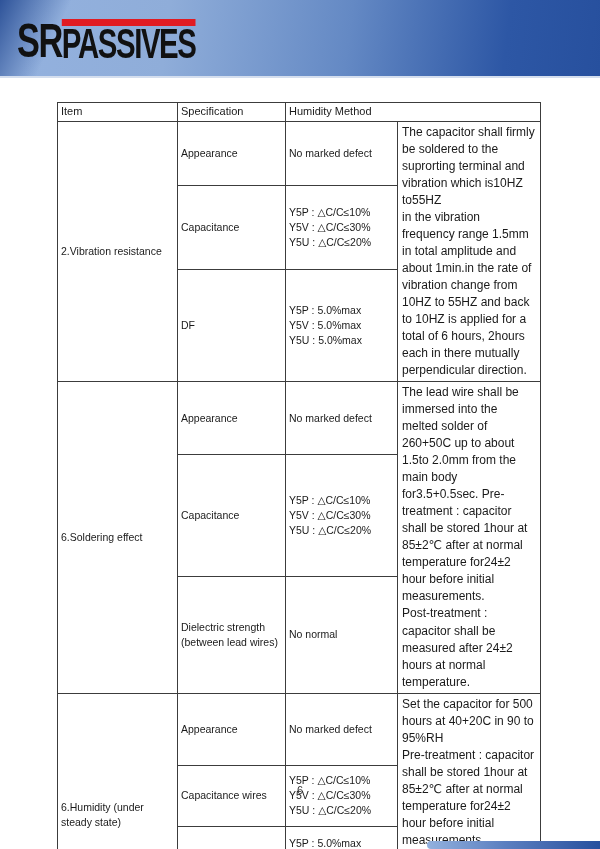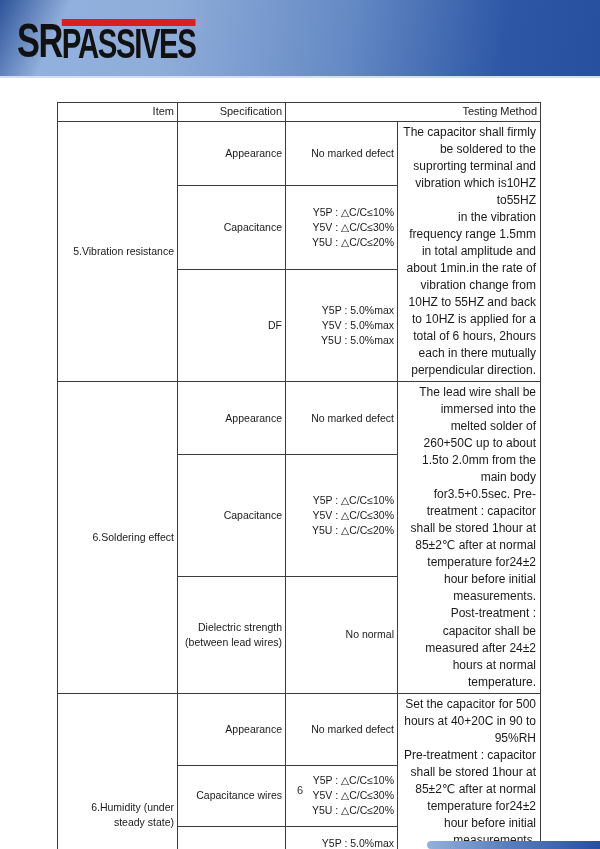--- a/index.html
+++ b/index.html
@@ -36,21 +36,21 @@
     font-weight:bold;font-size:42px;line-height:32px;letter-spacing:-2px;color:#111;
   }
   
   table.spec-table{
     position:absolute;left:57px;top:102px;
     border-collapse:collapse;table-layout:fixed;width:483px;
   }
   .spec-table th,.spec-table td{
     border:1px solid #3c3c3c;
     font-size:10.5px;font-weight:normal;
-    text-align:right;vertical-align:middle;
+    text-align:left;vertical-align:middle;
     padding:1px 3px;line-height:1.42;white-space:pre-line;
     overflow:hidden;
   }
   .spec-table th{font-size:11px;}
   td.tm{font-size:12px;line-height:1.42;padding:2px 4px;}
   tr.hh {height:18px;}
   tr.h50{height:50px;}
   tr.h66{height:66px;}
   tr.h87{height:87px;}
   tr.h48{height:48px;}
@@ -88,25 +88,25 @@
   <colgroup>
     <col style="width:120px">
       <col style="width:108px">
       <col style="width:112px">
       <col style="width:143px">
   </colgroup>
   <tbody>
       <tr class="hh">
     <th>Item</th>
     <th>Specification</th>
-    <th colspan="2">Testing Method</th>
+    <th colspan="2">Humidity Method</th>
   </tr>
 
   <tr class="h50">
-    <td rowspan="3">5.Vibration resistance</td>
+    <td rowspan="3">2.Vibration resistance</td>
     <td>Appearance</td>
     <td>No marked defect</td>
     <td rowspan="3" class="tm">The capacitor shall firmly be soldered to the suprorting terminal and vibration which is10HZ to55HZ
 in the vibration frequency range 1.5mm in total amplitude and about 1min.in the rate of vibration change from 10HZ to 55HZ and back to 10HZ is applied for a total of 6 hours, 2hours each in there mutually perpendicular direction.</td>
   </tr>
   <tr class="h66">
     <td>Capacitance</td>
     <td>Y5P : △C/C≤10%
 Y5V : △C/C≤30%
 Y5U : △C/C≤20%</td>

